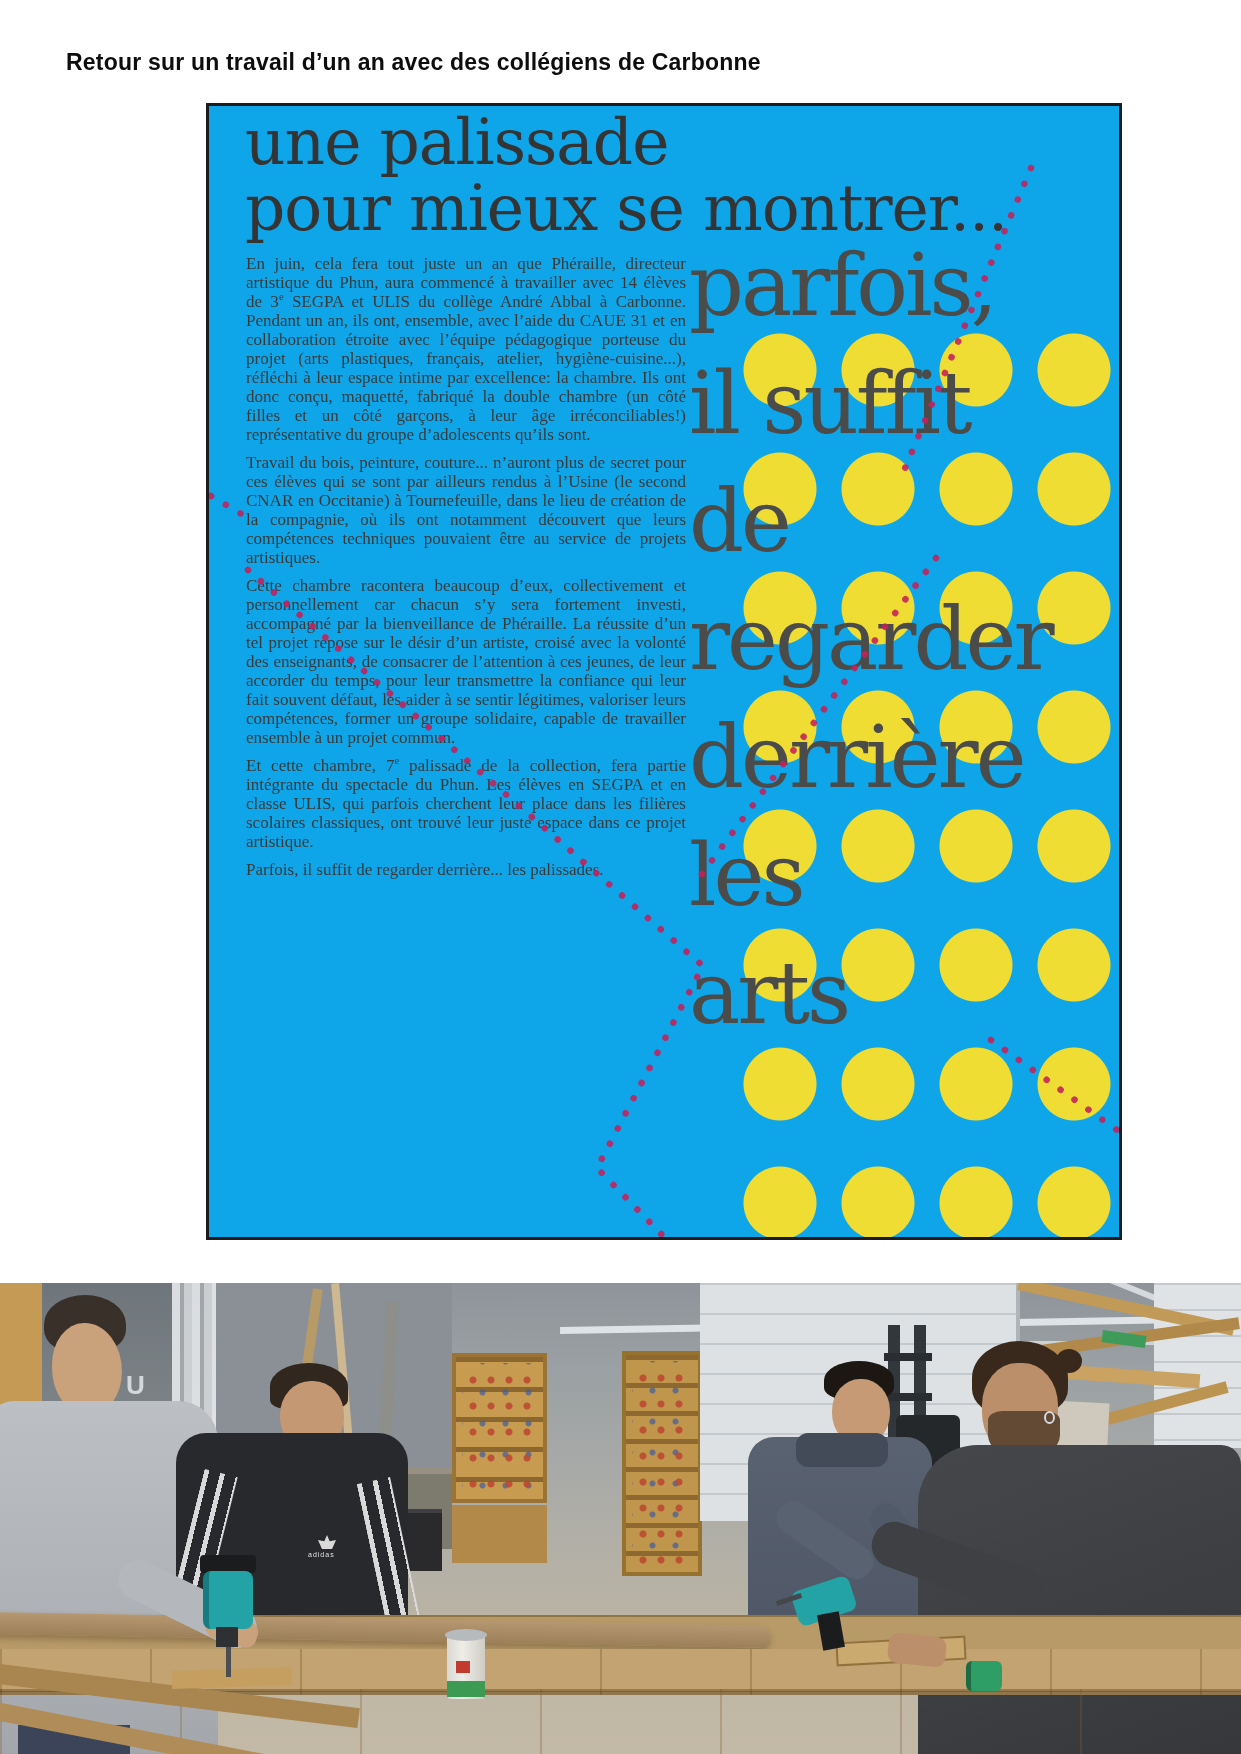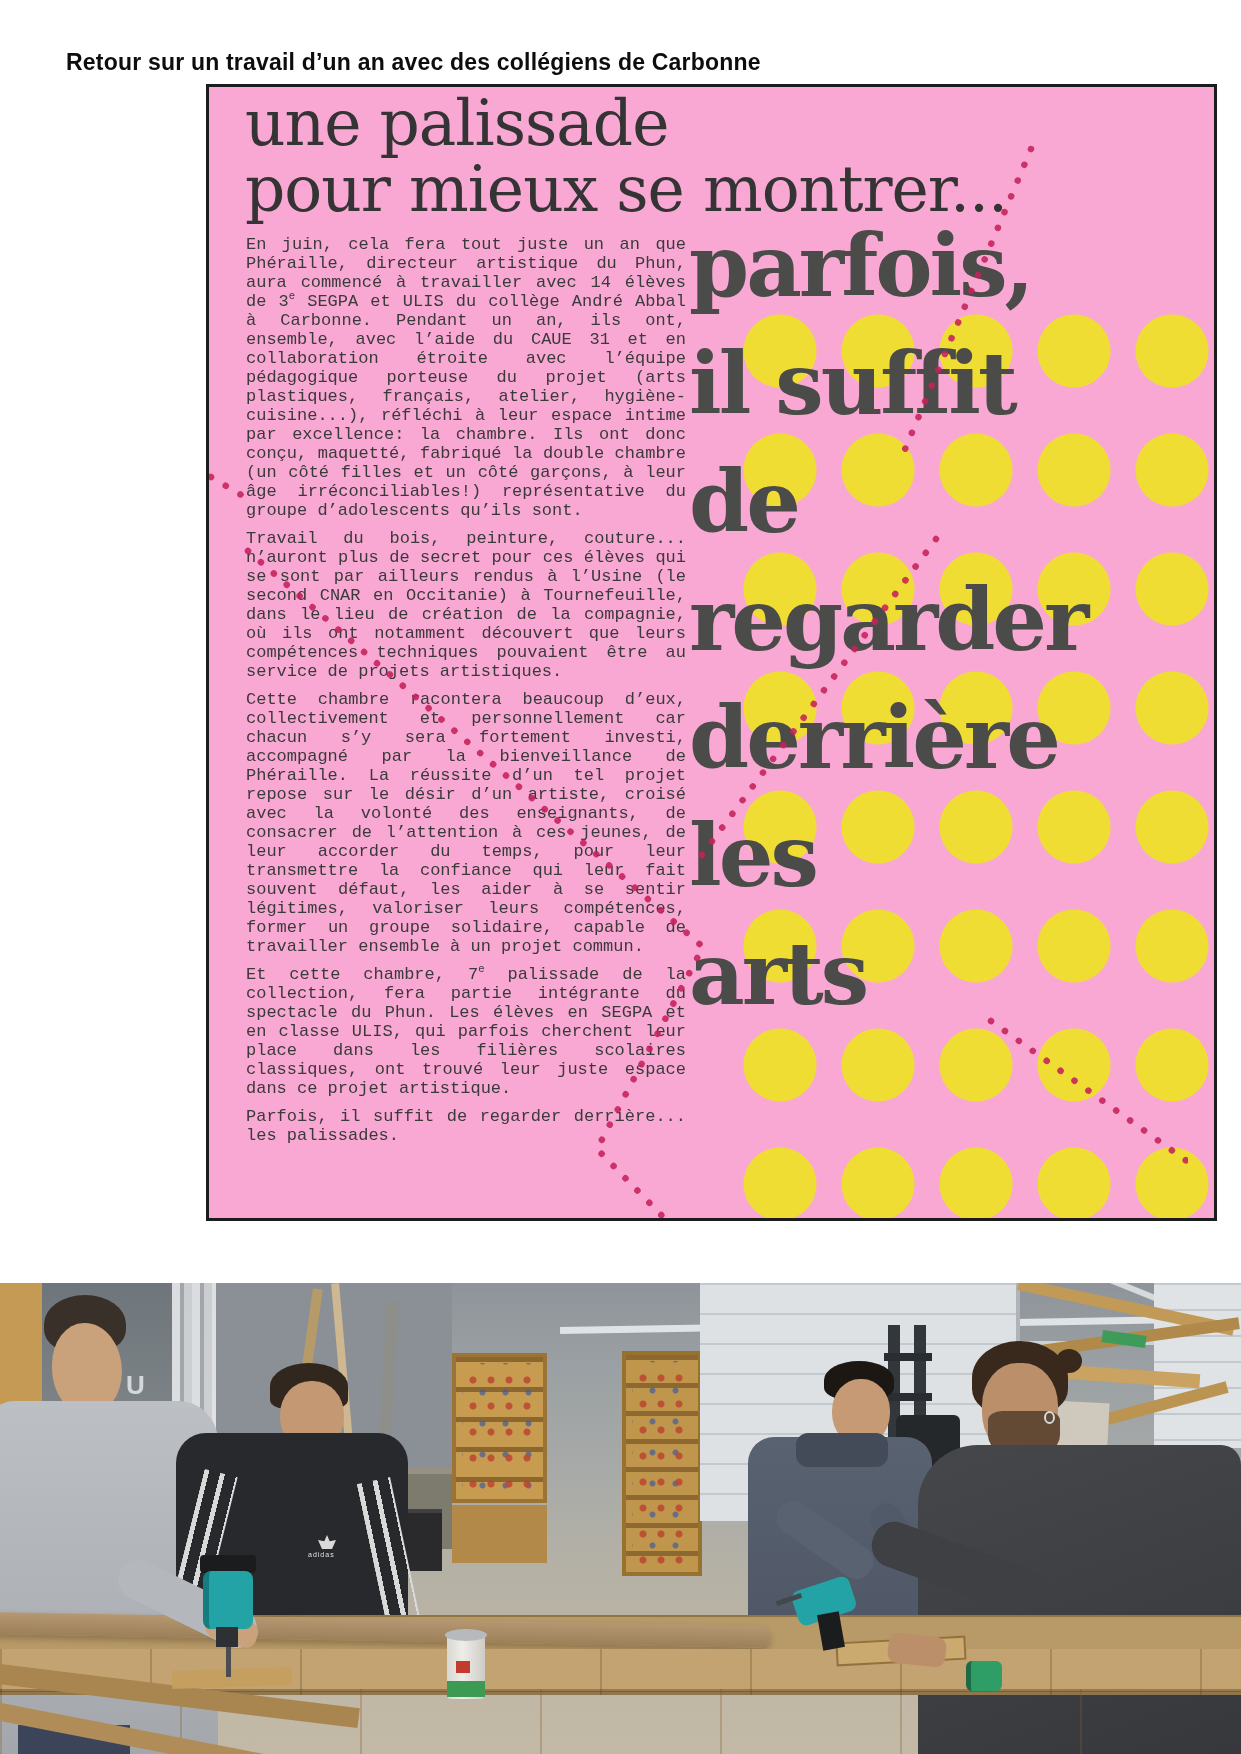--- a/index.html
+++ b/index.html
@@ -6,35 +6,35 @@
   .page{position:relative;width:1241px;height:1754px;background:#ffffff;overflow:hidden;
         font-family:"Liberation Sans",sans-serif;}
   .abs{position:absolute;}
 
   
   .headline{position:absolute;left:66px;top:34px;width:1100px;
     font-family:"Liberation Sans",sans-serif;font-weight:700;font-size:23px;
     color:#0d0d0d;letter-spacing:.2px;}
 
   
-  .clipping{position:absolute;left:206px;top:84px;width:1011px;height:1137px;
-    background:#f9a8d4;border:3px solid #1c1c1c;box-sizing:border-box;overflow:hidden;}
+  .clipping{position:absolute;left:206px;top:103px;width:916px;height:1137px;
+    background:#0ea5e9;border:3px solid #1c1c1c;box-sizing:border-box;overflow:hidden;}
 
   .clip-title{position:absolute;left:36px;top:4px;margin:0;z-index:5;
     font-family:"DejaVu Serif",serif;font-weight:400;font-size:63px;line-height:66px;
     color:#343434;letter-spacing:-1px;}
 
   .bodycol{position:absolute;left:37px;top:148px;width:440px;z-index:5;
-    font-family:Liberation Mono, monospace;font-size:17px;line-height:19px;color:#3a3a3a;
+    font-family:Liberation Serif, serif;font-size:17px;line-height:19px;color:#3a3a3a;
     text-align:justify;}
   .bodycol p{margin:0 0 9px 0;}
   .bodycol sup{font-size:62%;line-height:0;}
 
   .display-text{position:absolute;left:480px;top:120px;z-index:6;
-    font-family:"DejaVu Serif",serif;font-weight:700;font-size:86px;line-height:118px;
+    font-family:"DejaVu Serif",serif;font-weight:400;font-size:86px;line-height:118px;
     color:#4b4b49;letter-spacing:-3px;white-space:nowrap;}
 
   .dots-layer{position:absolute;left:522px;top:205px;width:490px;height:950px;z-index:2;
     background-image:radial-gradient(circle at 49px 59px,#efdd33 36px,rgba(0,0,0,0) 37px);
     background-size:98px 119px;}
 
   .redlines{position:absolute;left:0;top:0;z-index:8;pointer-events:none;}
 
   
   .caption{position:absolute;left:206px;top:1231px;width:955px;text-align:right;

